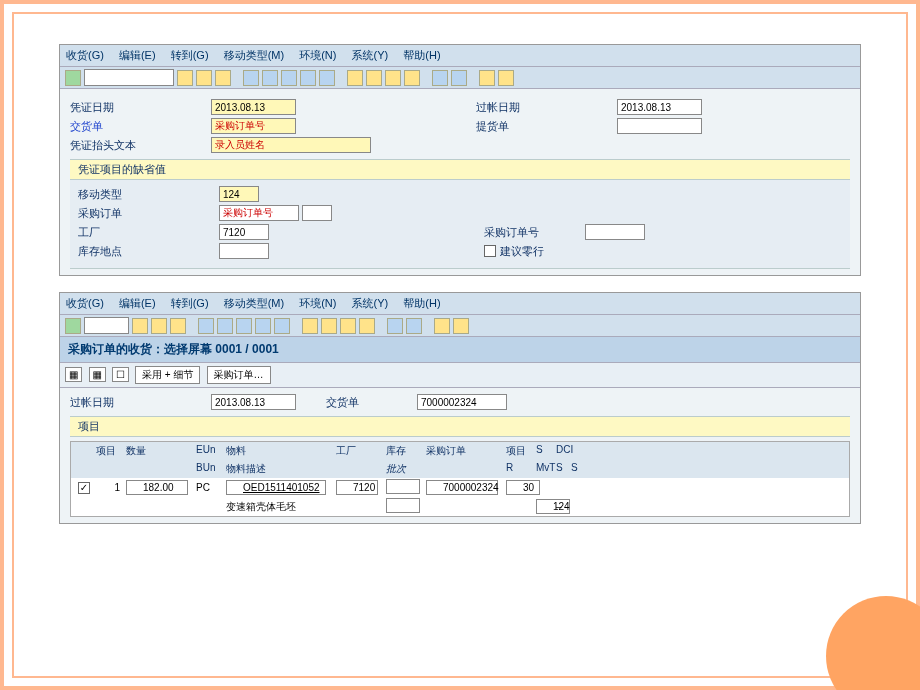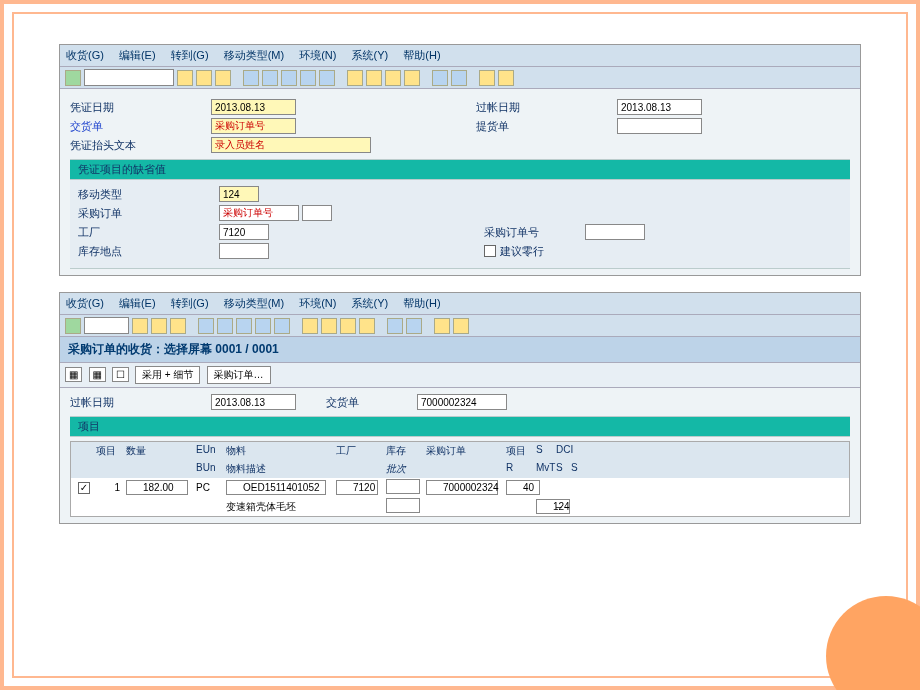--- a/index.html
+++ b/index.html
@@ -121,21 +121,21 @@
     padding: 0 3px;
     display: inline-flex;
     align-items: center;
     font-size: 10px;
     margin-left: 41px;
   }
   .fld.req { background: #fff8b8; }
   .fld.red { color: #cc0000; }
   .gap { width: 180px; }
   .section-hd {
-    background: #14b8a6;
+    background: #fef9c3;
     padding: 2px 8px;
     margin-top: 6px;
     border-top: 1px solid #bcc;
     border-bottom: 1px solid #bcc;
     color: #113366;
     font-size: 11px;
   }
   .sub-box {
     background: #e6edf3;
     padding: 6px 8px;
@@ -369,25 +369,25 @@
           <span class="c" style="width:20px;">MvT</span>
           <span class="c" style="width:15px;">S</span>
           <span class="c" style="width:15px;">S</span>
         </div>
 
         <div class="tbl-row">
           <span class="c" style="width:18px;"><span class="chk" style="background:#fff;text-align:center;line-height:10px;">✓</span></span>
           <span class="c" style="width:30px;text-align:right;">1</span>
           <span class="c" style="width:70px;"><span class="cell-input" style="width:62px;">182.00</span></span>
           <span class="c" style="width:30px;">PC</span>
-          <span class="c" style="width:110px;"><span class="cell-input" style="width:100px;">OED1511401052</span></span>
+          <span class="c" style="width:110px;"><span class="cell-input" style="width:100px;text-decoration:underline;">OED1511401052</span></span>
           <span class="c" style="width:50px;"><span class="cell-input" style="width:42px;">7120</span></span>
           <span class="c" style="width:40px;"><span class="cell-input" style="width:32px;"></span></span>
           <span class="c" style="width:80px;"><span class="cell-input" style="width:72px;">7000002324</span></span>
-          <span class="c" style="width:30px;"><span class="cell-input" style="width:22px;">40</span></span>
+          <span class="c" style="width:30px;"><span class="cell-input" style="width:22px;">30</span></span>
           <span class="c" style="width:20px;"></span>
           <span class="c" style="width:30px;"></span>
         </div>
         <div class="tbl-row">
           <span class="c" style="width:18px;"></span>
           <span class="c" style="width:30px;"></span>
           <span class="c" style="width:70px;"></span>
           <span class="c" style="width:30px;"></span>
           <span class="c" style="width:110px;">变速箱壳体毛坯</span>
           <span class="c" style="width:50px;"></span>

